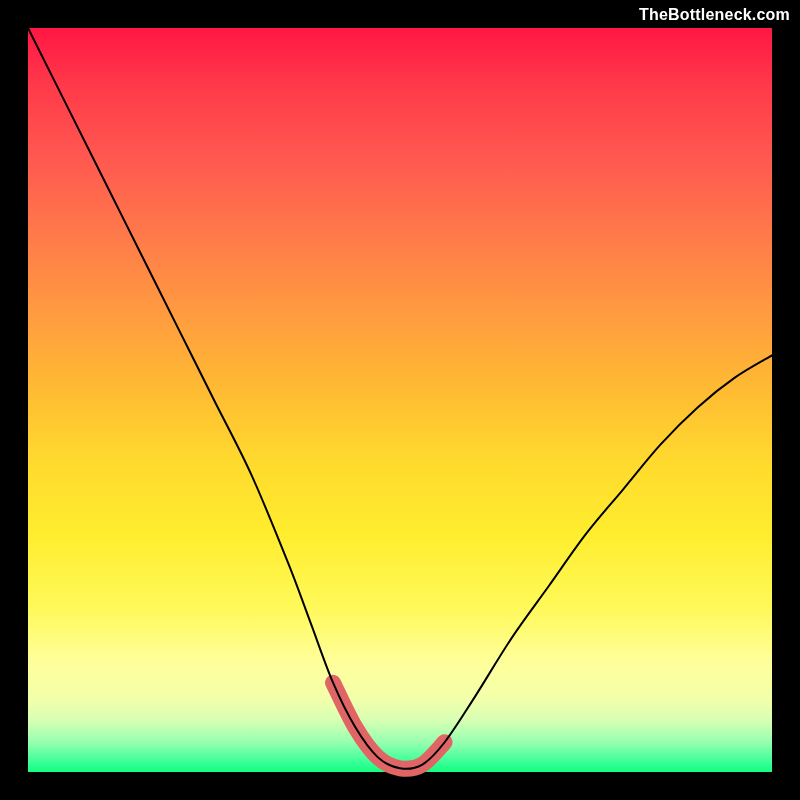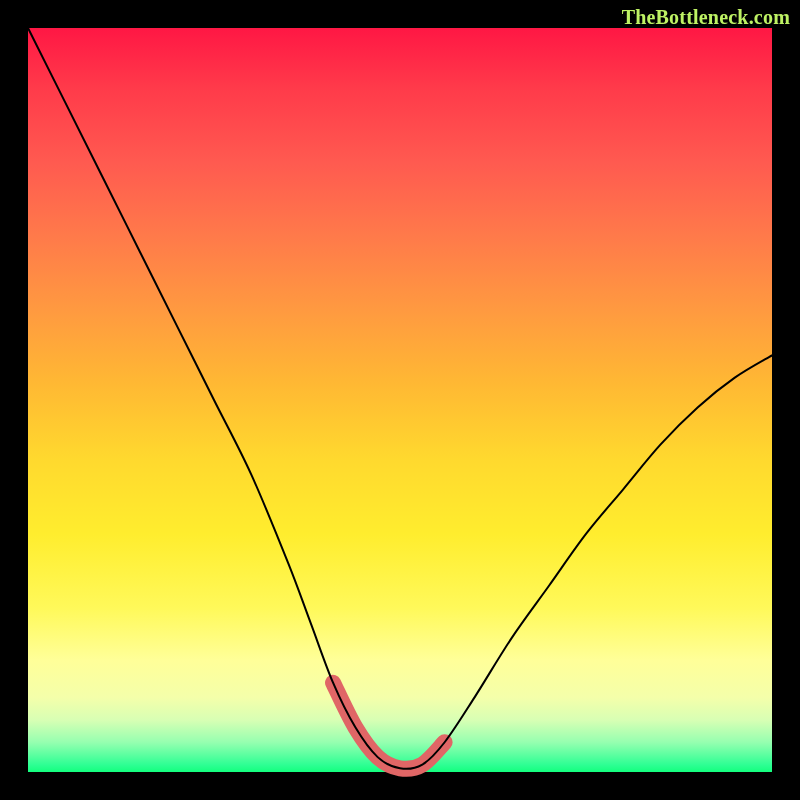--- a/index.html
+++ b/index.html
@@ -31,24 +31,24 @@
       #d8ffb4 93%,
       #96ffb0 96%,
       #2fff94 99%,
       #13ff7e 100%
     );
   }
   .watermark {
     position: absolute;
     top: 6px;
     right: 10px;
-    font-family: Liberation Serif, serif;
-    font-size: 20px;
+    font-family: Liberation Sans, sans-serif;
+    font-size: 16px;
     font-weight: 600;
-    color: #bef264;
+    color: #ffffff;
     letter-spacing: 0.2px;
     user-select: none;
   }
   svg.curve {
     position: absolute;
     left: 0;
     top: 0;
     width: 744px;
     height: 744px;
     overflow: visible;

